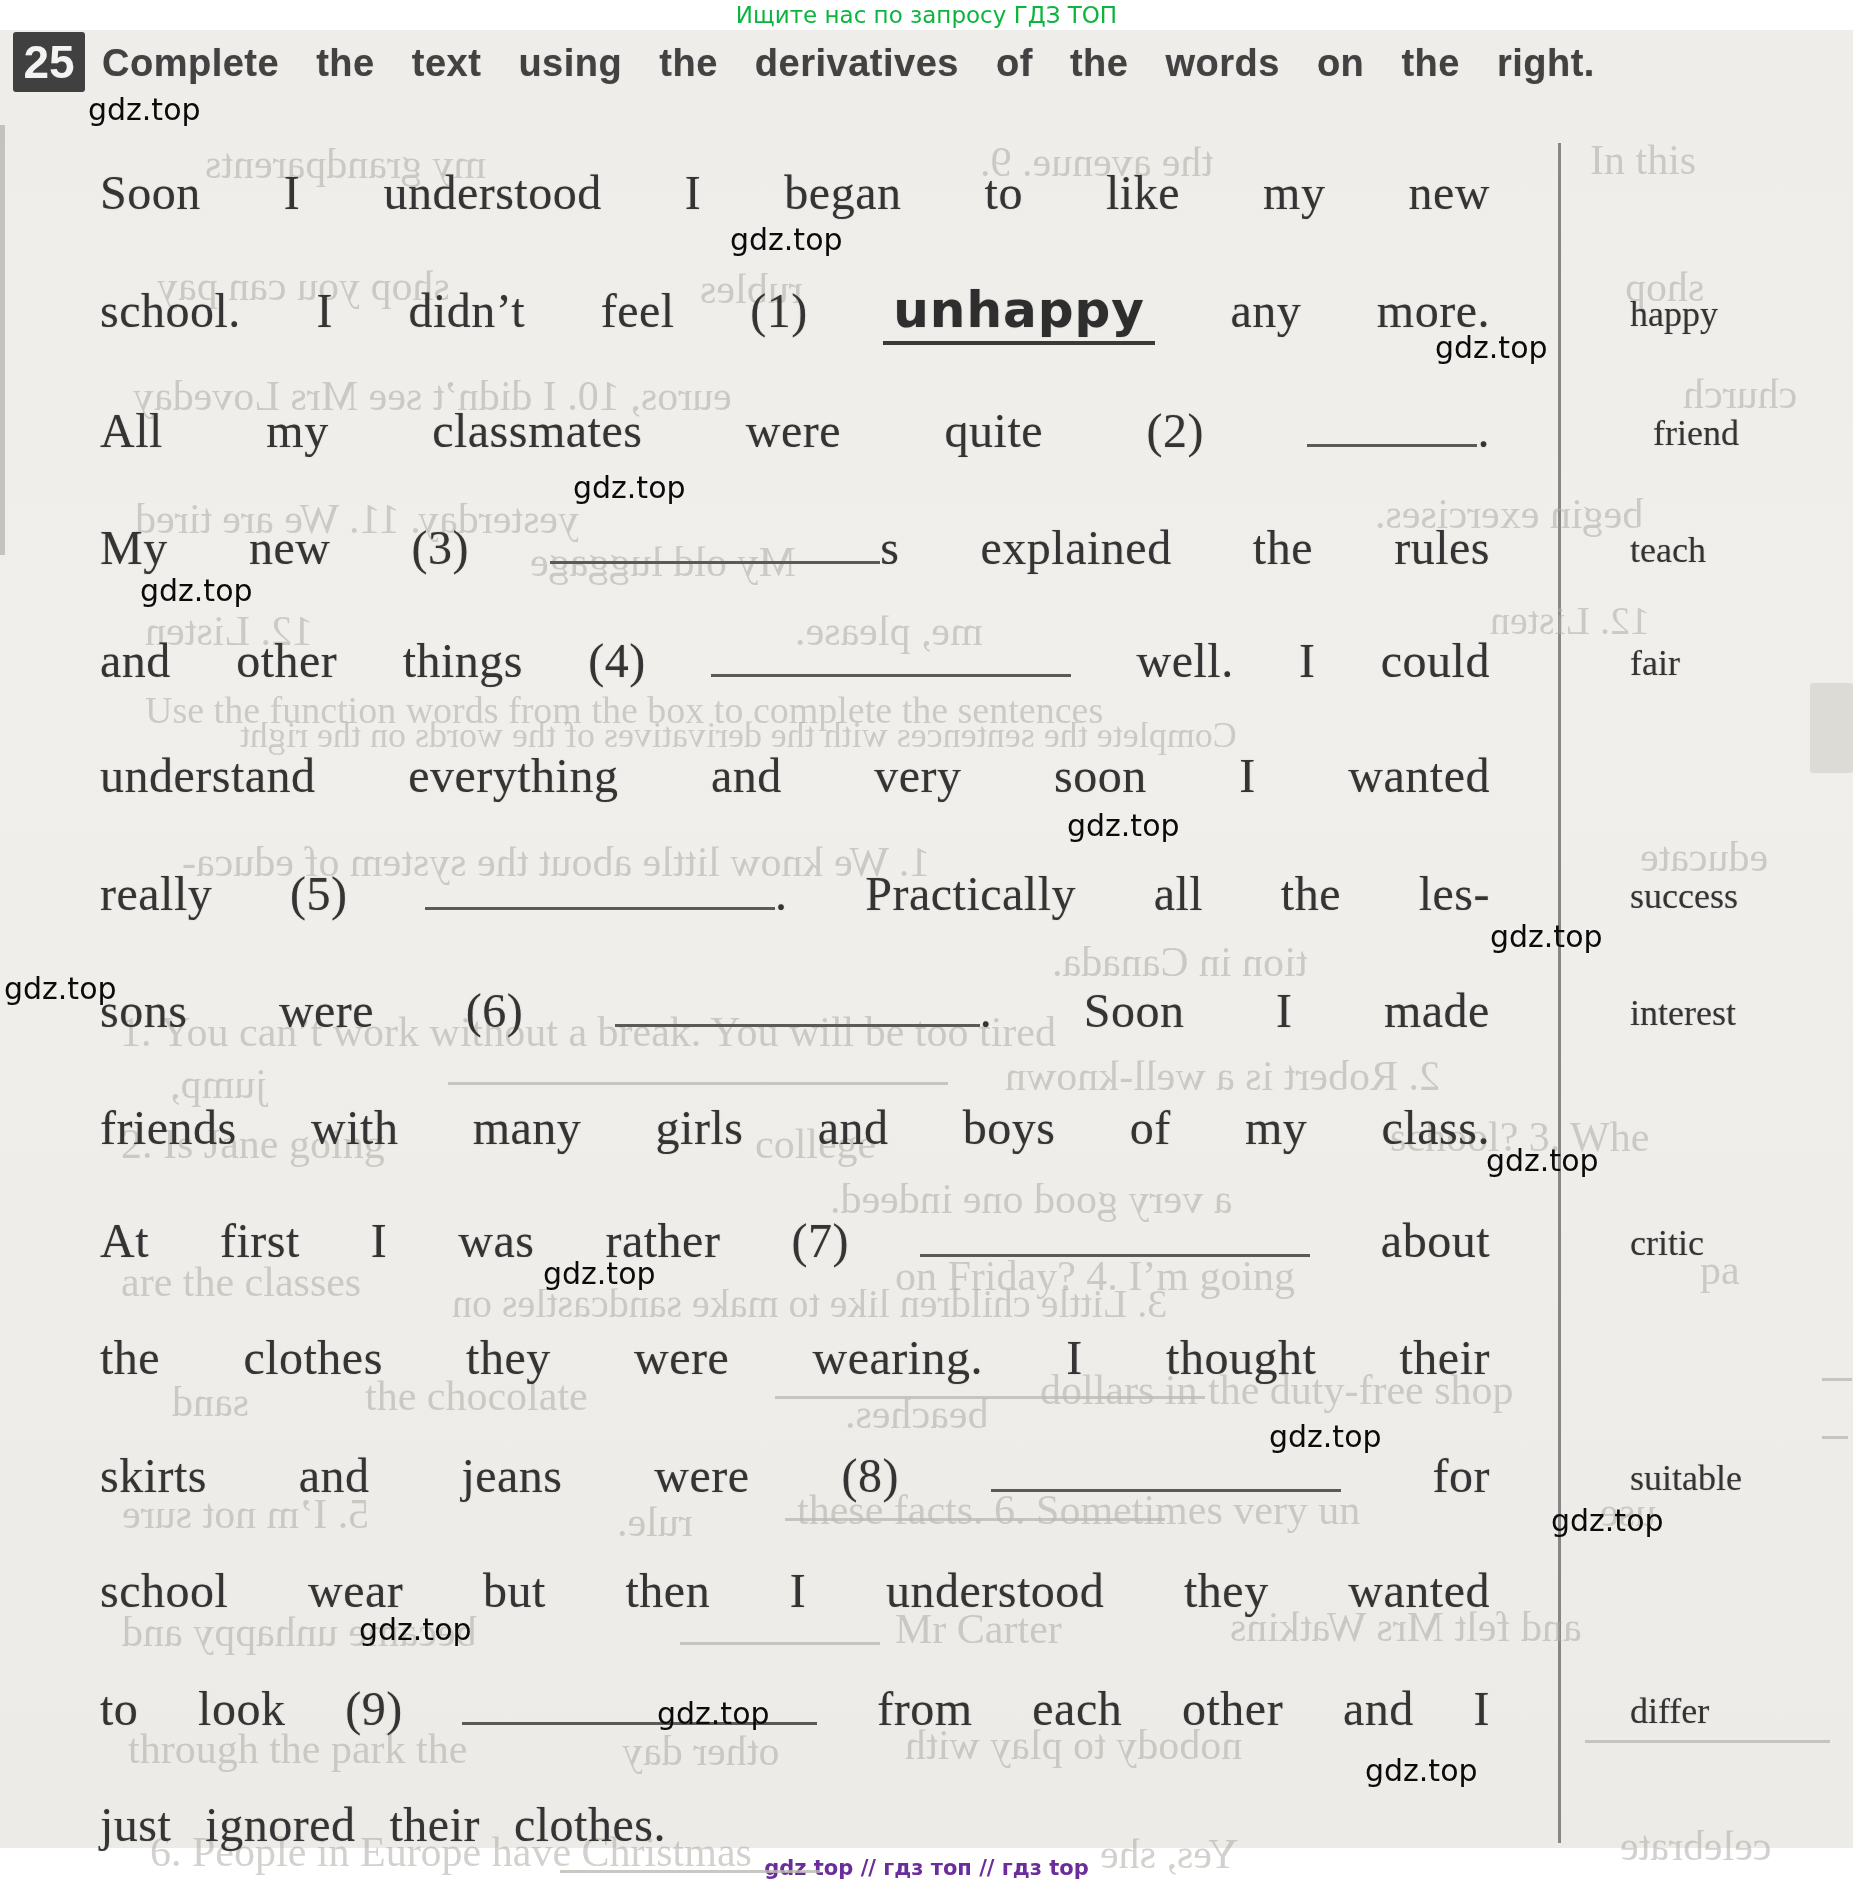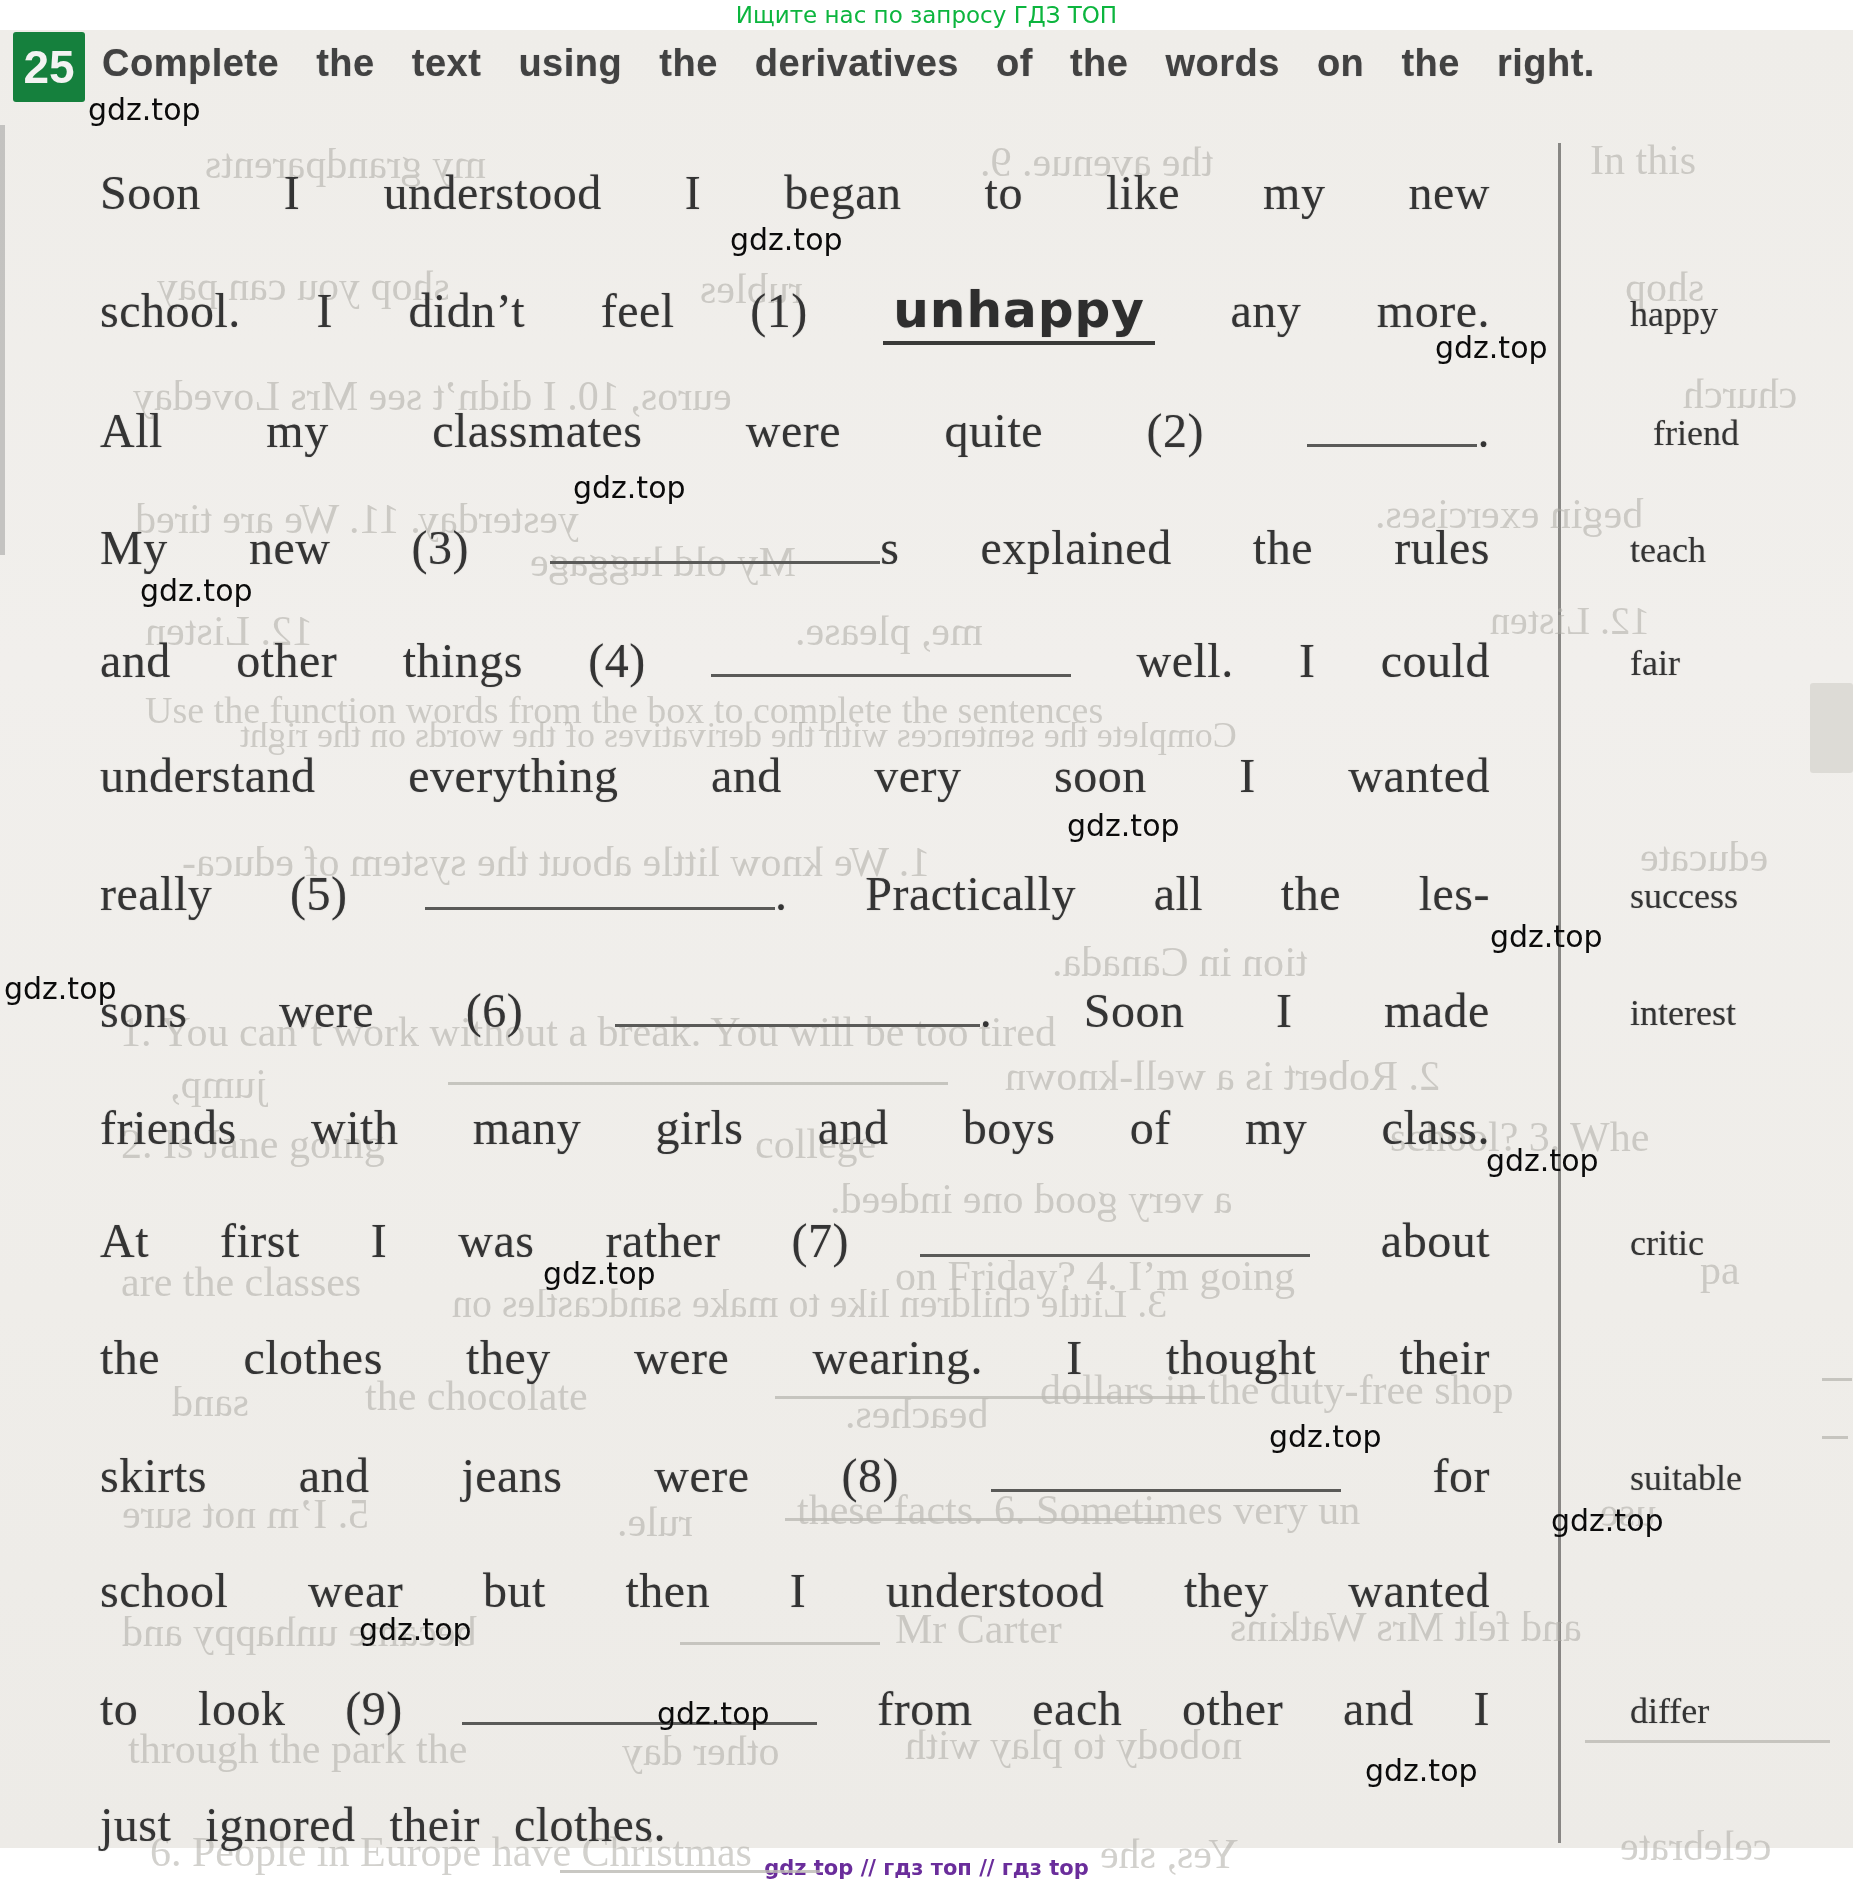--- a/index.html
+++ b/index.html
@@ -5,21 +5,21 @@
   html,body{margin:0;padding:0;background:#ffffff;}
   .page{position:relative;width:1853px;height:1887px;background:#ffffff;overflow:hidden;
         font-family:"Liberation Serif","DejaVu Serif",serif;}
   .paper{position:absolute;left:0;top:30px;width:1853px;height:1818px;
          background:linear-gradient(180deg,#efede9 0%,#f1efec 35%,#efede9 70%,#edebe7 100%);}
   .edge-shadow{position:absolute;left:0;top:125px;width:5px;height:430px;background:#8f8f8f;opacity:.45;}
   .banner{position:absolute;left:0;width:1853px;text-align:center;
           font-family:"DejaVu Sans","Liberation Sans",sans-serif;white-space:nowrap;}
   .banner.top{top:2px;font-size:23px;font-weight:500;}
   .banner.bottom{top:1856px;font-size:21px;font-weight:600;}
-  .badge{position:absolute;left:13px;top:32px;width:72px;height:70px;background:#15803d;
+  .badge{position:absolute;left:13px;top:32px;width:72px;height:60px;background:#404040;
          color:#f3f3f2;font:700 46px "Liberation Sans",sans-serif;display:flex;
          align-items:center;justify-content:center;border-radius:3px;}
   .title{position:absolute;left:102px;top:42px;width:1700px;
          font:600 38px "Liberation Sans",sans-serif;color:#424242;
          letter-spacing:.5px;word-spacing:26px;white-space:nowrap;
          text-shadow:0 0 1px rgba(60,60,60,.35);}
   .vline{position:absolute;left:1558px;top:143px;width:3px;height:1700px;background:#767472;opacity:.85;}
   .tline{position:absolute;left:100px;width:1390px;display:flex;justify-content:space-between;
          align-items:baseline;font-size:48px;color:#343434;white-space:nowrap;
          text-shadow:0 0 1.2px rgba(40,40,40,.35);letter-spacing:.5px;}

